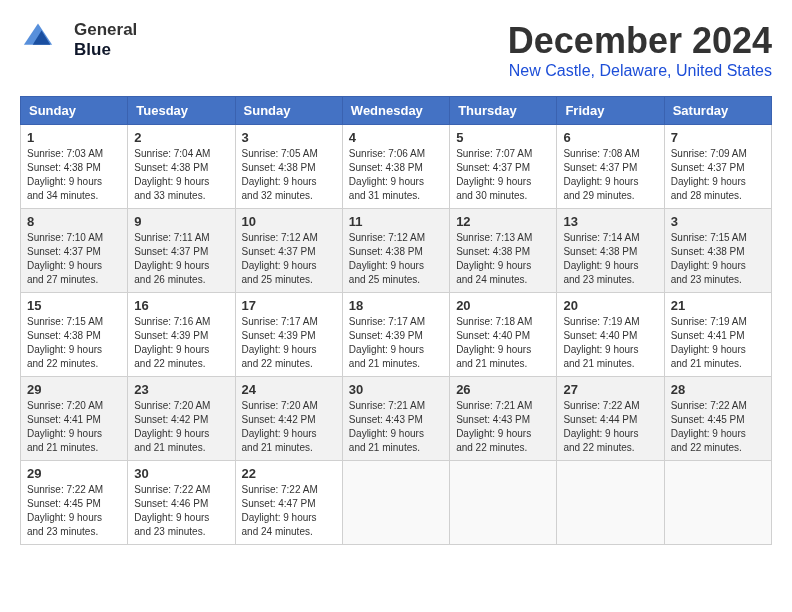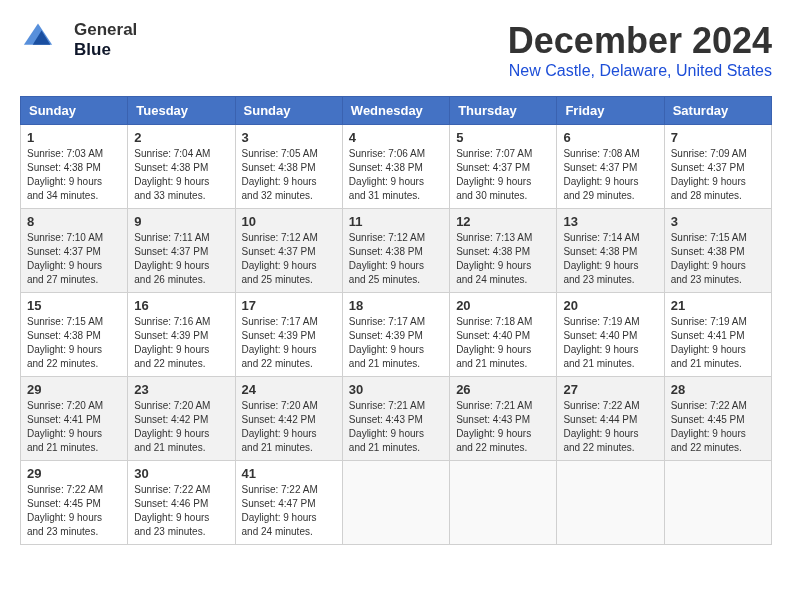--- a/index.html
+++ b/index.html
@@ -142,20 +142,20 @@
         <td><span class="day-number">23</span><span class="cell-text">Sunrise: 7:20 AM<br>Sunset: 4:42 PM<br>Daylight: 9 hours and 21 minutes.</span></td>
         <td><span class="day-number">24</span><span class="cell-text">Sunrise: 7:20 AM<br>Sunset: 4:42 PM<br>Daylight: 9 hours and 21 minutes.</span></td>
         <td><span class="day-number">30</span><span class="cell-text">Sunrise: 7:21 AM<br>Sunset: 4:43 PM<br>Daylight: 9 hours and 21 minutes.</span></td>
         <td><span class="day-number">26</span><span class="cell-text">Sunrise: 7:21 AM<br>Sunset: 4:43 PM<br>Daylight: 9 hours and 22 minutes.</span></td>
         <td><span class="day-number">27</span><span class="cell-text">Sunrise: 7:22 AM<br>Sunset: 4:44 PM<br>Daylight: 9 hours and 22 minutes.</span></td>
         <td><span class="day-number">28</span><span class="cell-text">Sunrise: 7:22 AM<br>Sunset: 4:45 PM<br>Daylight: 9 hours and 22 minutes.</span></td>
       </tr>
       <tr>
         <td><span class="day-number">29</span><span class="cell-text">Sunrise: 7:22 AM<br>Sunset: 4:45 PM<br>Daylight: 9 hours and 23 minutes.</span></td>
         <td><span class="day-number">30</span><span class="cell-text">Sunrise: 7:22 AM<br>Sunset: 4:46 PM<br>Daylight: 9 hours and 23 minutes.</span></td>
-        <td><span class="day-number">41</span><span class="cell-text">Sunrise: 7:22 AM<br>Sunset: 4:47 PM<br>Daylight: 9 hours and 24 minutes.</span></td>
+        <td><span class="day-number">22</span><span class="cell-text">Sunrise: 7:22 AM<br>Sunset: 4:47 PM<br>Daylight: 9 hours and 24 minutes.</span></td>
         <td class="empty"></td>
         <td class="empty"></td>
         <td class="empty"></td>
         <td class="empty"></td>
       </tr>
     </tbody>
 </table>
 
 </body></html>

